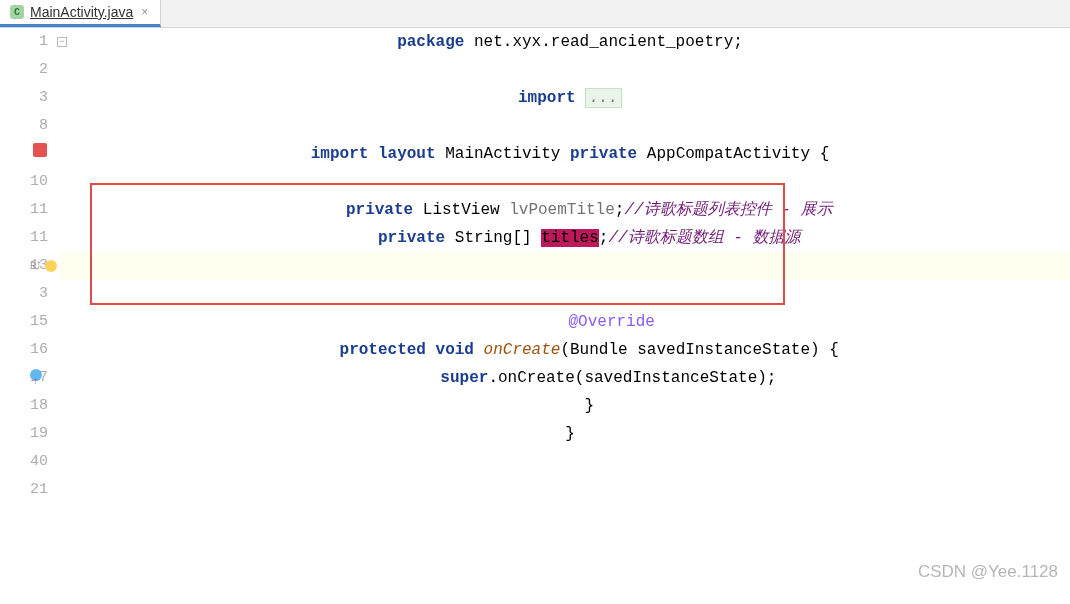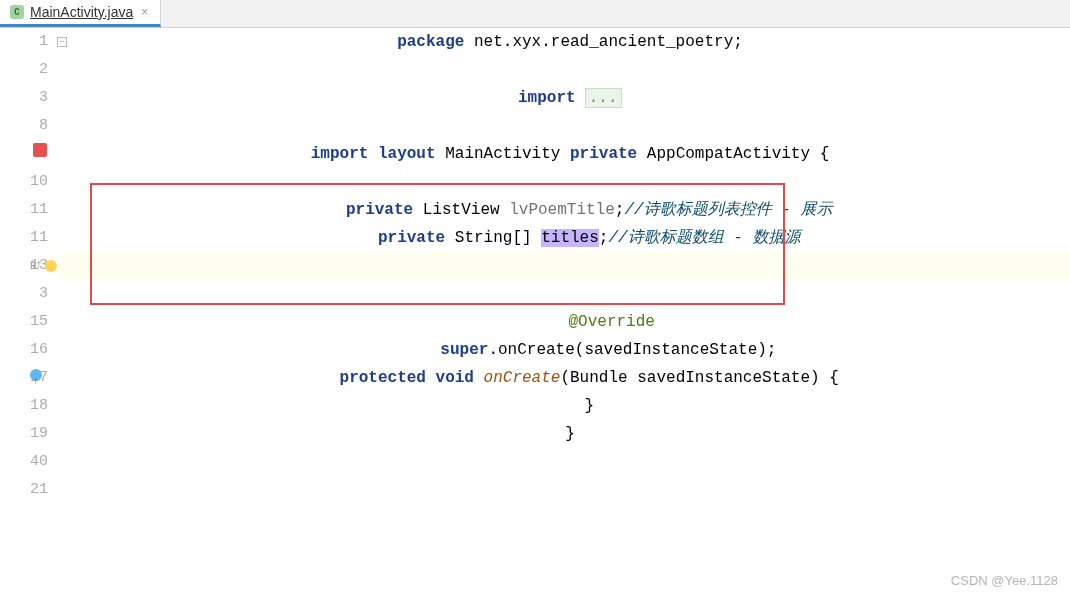--- a/index.html
+++ b/index.html
@@ -16,28 +16,28 @@
 .icon-run { width: 14px; height: 14px; background: #e75151; border-radius: 2px; display:inline-block; }
 .icon-rename { width: 12px; height: 12px; color:#999; font-size:10px; }
 .icon-override { width:12px; height:12px; border-radius:50%; background:#60b8f0; display:inline-block; position:relative; }
 .icon-override::after { content:"↑"; color:#d63384; font-size:10px; position:absolute; left:3px; top:-1px; font-weight:bold; }
 .code { flex: 1; line-height: 28px; padding-left: 10px; position: relative; text-align: center; }
 .code-line { height: 28px; white-space: pre; }
 .fold { position:absolute; left:-3px; width:10px; height:10px; border:1px solid #bbb; background:#fff; font-size:9px; line-height:8px; text-align:center; color:#999; cursor:pointer; }
 .fold-plus::before { content:"+"; }
 .fold-minus::before { content:"−"; }
 .kw { color: #1a3d8f; font-weight: bold; }
-.anno { color: #4d7c0f; margin-left: 45px; }
-.comment { color: #0c4a6e; font-style: italic; }
+.anno { color: #8b5cf6; margin-left: 45px; }
+.comment { color: #701a75; font-style: italic; }
 .fn { color: #9e530d; font-style: italic; }
 .folded { background: #e8f5e8; color: #808080; font-style: italic; padding:0 3px; border:1px solid #c5e0c5; }
 .highlight-box { position:absolute; border:2px solid #e04a4a; pointer-events:none; }
 .line-hl { background: #fffff0; position:absolute; left:0; right:0; height:28px; z-index:-1; }
 .bulb { width:12px; height:12px; border-radius:50%; background:#ffd35a; display:inline-block; position:absolute; left:45px; top:50%; transform:translateY(-50%); }
-.watermark { position: absolute; right: 12px; bottom: 16px; font-family: Arial, sans-serif; font-size: 13px; color: rgba(150,150,150,0.7); }
+.watermark { position: absolute; right: 12px; bottom: 22px; font-family: Arial, sans-serif; font-size: 17px; color: rgba(150,150,150,0.7); }
 </style>
 </head>
 <body>
 
 <div class="tabs">
   <div class="tab">
     <span class="tab-icon">C</span>
     <span class="tab-label">MainActivity.java</span>
     <span class="tab-close">×</span>
   </div>
@@ -67,26 +67,26 @@
   <div class="code">
     <div class="line-hl" style="top:224px;"></div>
 
     <div class="code-line"><span class="kw">package</span> <span>net.xyx.read_ancient_poetry</span>;</div>
     <div class="code-line"></div>
     <div class="code-line"><span class="fold fold-plus" style="top:9px;"></span><span class="kw">import</span> <span class="folded">...</span></div>
     <div class="code-line"></div>
     <div class="code-line"><span class="fold fold-minus" style="top:9px;"></span><span class="kw">import</span> <span class="kw">layout</span> <span>MainActivity</span> <span class="kw">private</span> <span>AppCompatActivity</span> {</div>
     <div class="code-line"></div>
     <div class="code-line">    <span class="kw">private</span> <span>ListView</span> <span style="color:#737373">lvPoemTitle</span>;<span class="comment">//诗歌标题列表控件 - 展示</span></div>
-    <div class="code-line">    <span class="kw">private</span> <span>String</span>[] <span style="background:#c4b5fd">titles</span>;<span class="comment">//诗歌标题数组 - 数据源</span></div>
+    <div class="code-line">    <span class="kw">private</span> <span>String</span>[] <span style="background:#be185d">titles</span>;<span class="comment">//诗歌标题数组 - 数据源</span></div>
     <div class="code-line"></div>
     <div class="code-line"></div>
     <div class="code-line">    <span class="anno">@Override</span></div>
+    <div class="code-line"><span class="fold fold-minus" style="top:9px;"></span>    <span class="kw">protected</span> <span class="kw">void</span> <span class="fn">onCreate</span>(<span>Bundle</span> <span>savedInstanceState</span>) {</div>
     <div class="code-line">        <span class="kw">super</span>.<span>onCreate</span>(<span>savedInstanceState</span>);</div>
-    <div class="code-line"><span class="fold fold-minus" style="top:9px;"></span>    <span class="kw">protected</span> <span class="kw">void</span> <span class="fn">onCreate</span>(<span>Bundle</span> <span>savedInstanceState</span>) {</div>
     <div class="code-line"><span class="fold fold-minus" style="top:9px;"></span>    }</div>
     <div class="code-line">}</div>
 
     <div class="highlight-box" style="left:30px; top:155px; width:695px; height:122px;"></div>
   </div>
 </div>
 
 <div class="watermark">CSDN @Yee.1128</div>
 
 </body></html>

